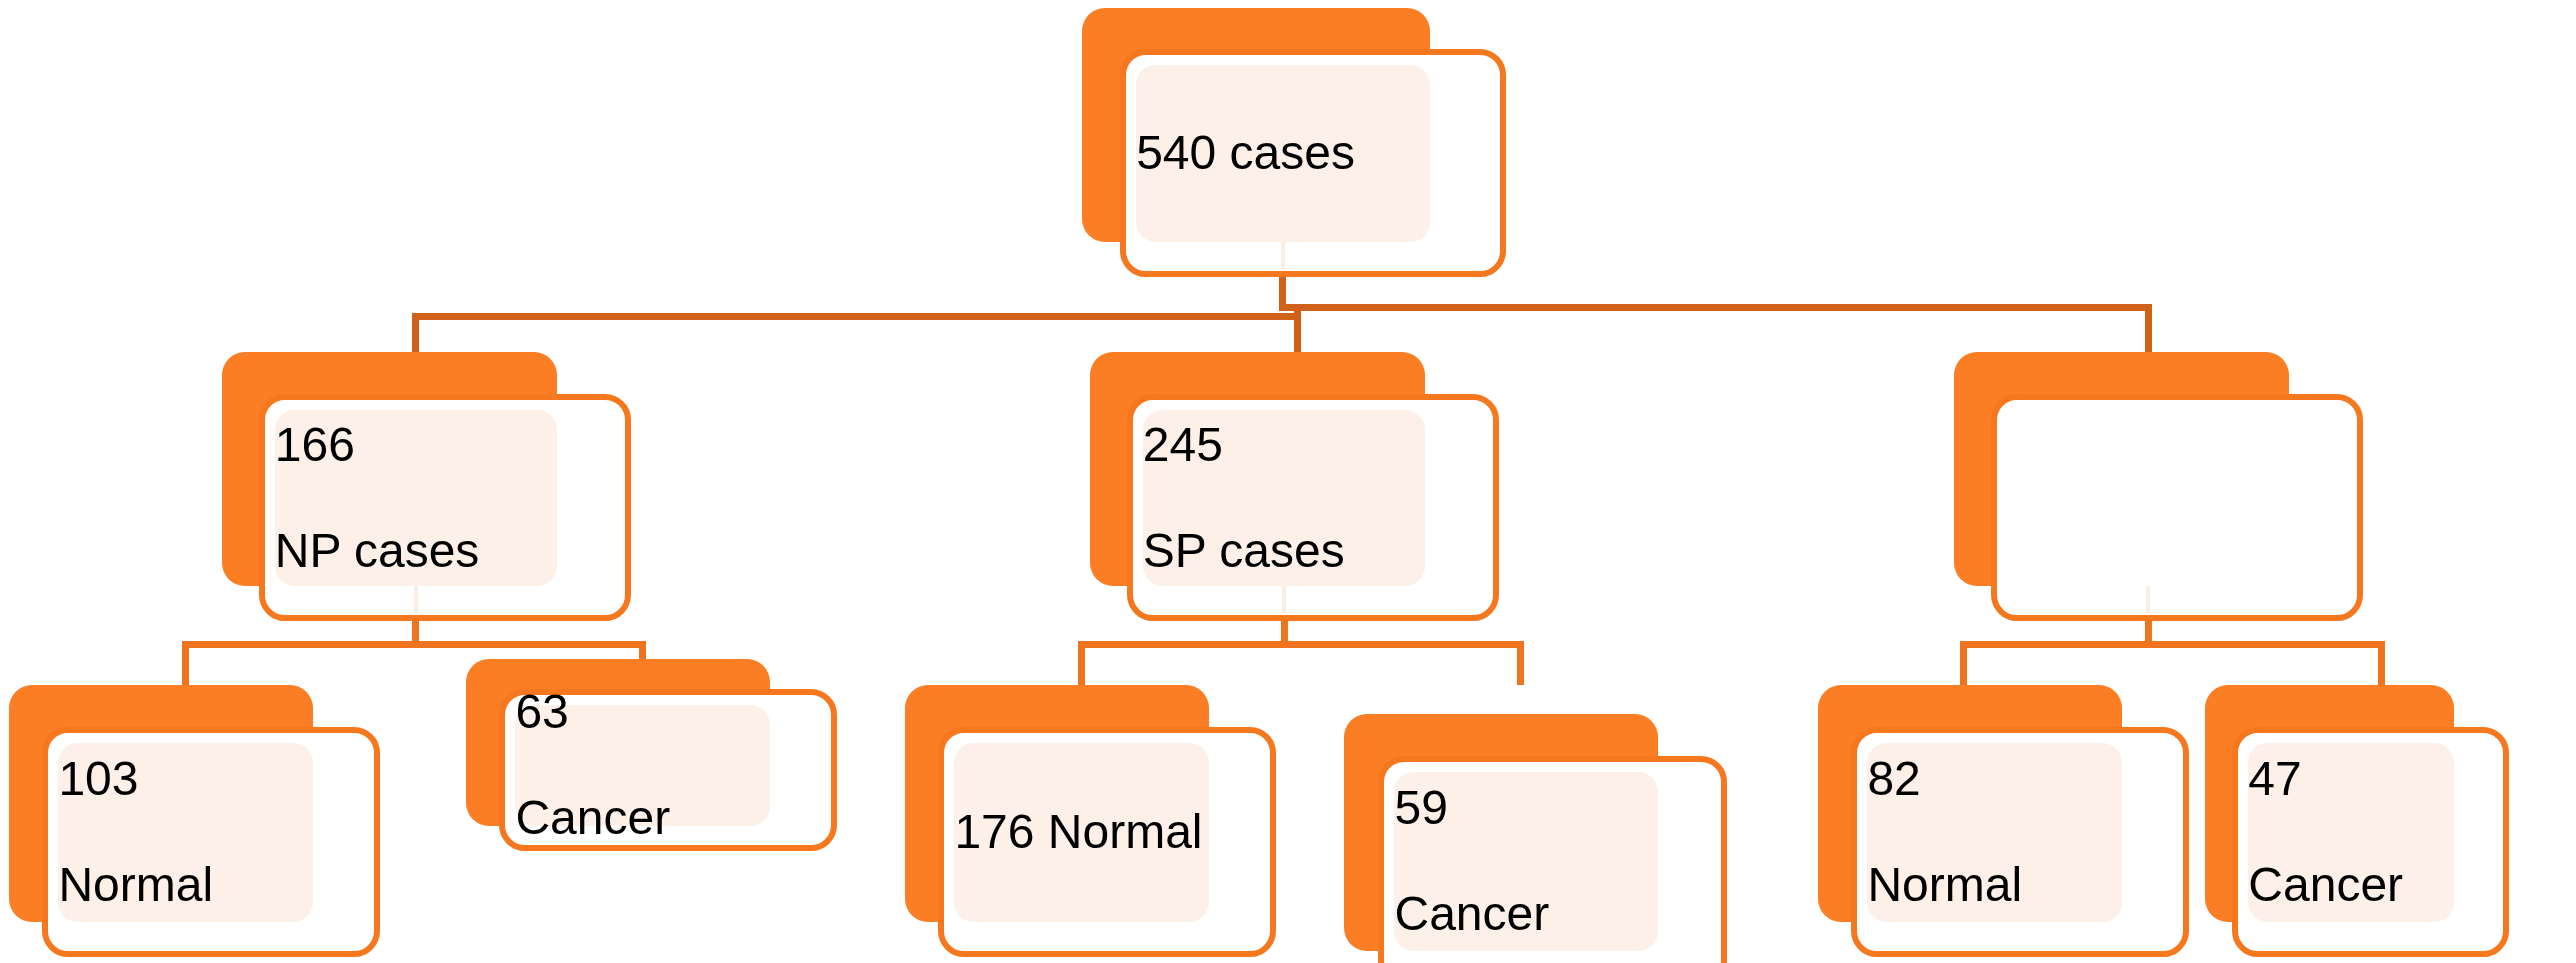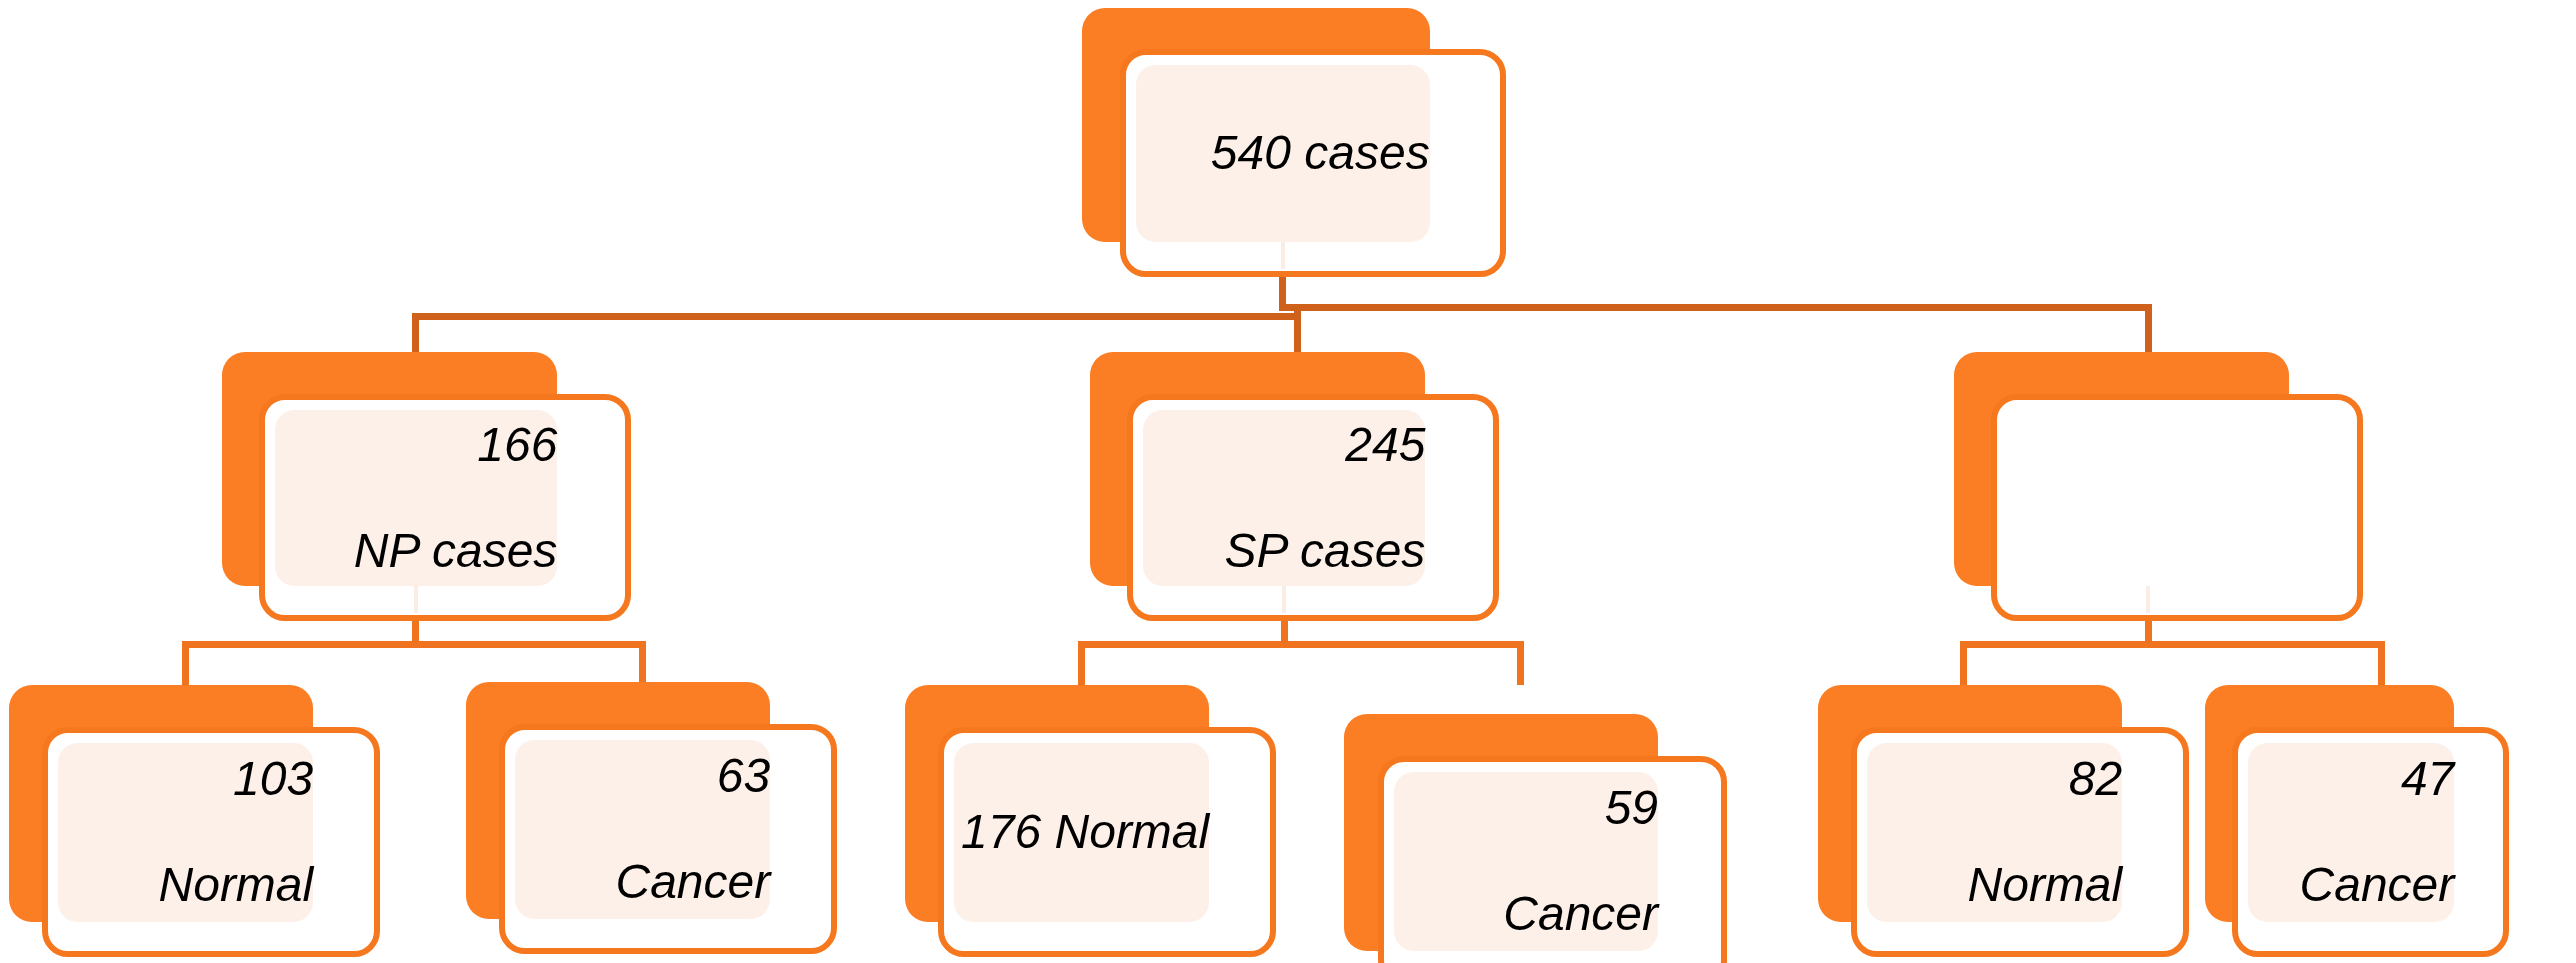--- a/index.html
+++ b/index.html
@@ -48,24 +48,23 @@
   .box-fill {
     position: absolute;
     left: calc(9% + 16px);
     top: calc(15.5% + 16px);
     width: calc(73% - 16px);
     height: calc(71.5% - 16px);
     background: var(--peach);
     border-radius: 19.7px;
     display: flex;
     flex-direction: column;
-    align-items: flex-end;
+    align-items: flex-start;
     justify-content: center;
     text-align: center;
-    font-style: italic;
   }
   .box-fill span {
     display: block;
     font-size: 48px;
     line-height: 106px;
     color: var(--text);
     white-space: nowrap;
   }
 </style>
 </head>
@@ -132,21 +131,21 @@
 
   <div class="node" style="left:9px; top:685px; width:371px; height:272px;">
     <div class="box-back"></div>
     <div class="box-front"></div>
     <div class="box-fill">
       <span>103</span>
       <span>Normal</span>
     </div>
   </div>
 
-  <div class="node" style="left:466px; top:682px; width:371px; height:272px;">
+  <div class="node" style="left:466px; top:659px; width:371px; height:192px;">
     <div class="box-back"></div>
     <div class="box-front"></div>
     <div class="box-fill">
       <span>63</span>
       <span>Cancer</span>
     </div>
   </div>
 
   <div class="node" style="left:905px; top:685px; width:371px; height:272px;">
     <div class="box-back"></div>

